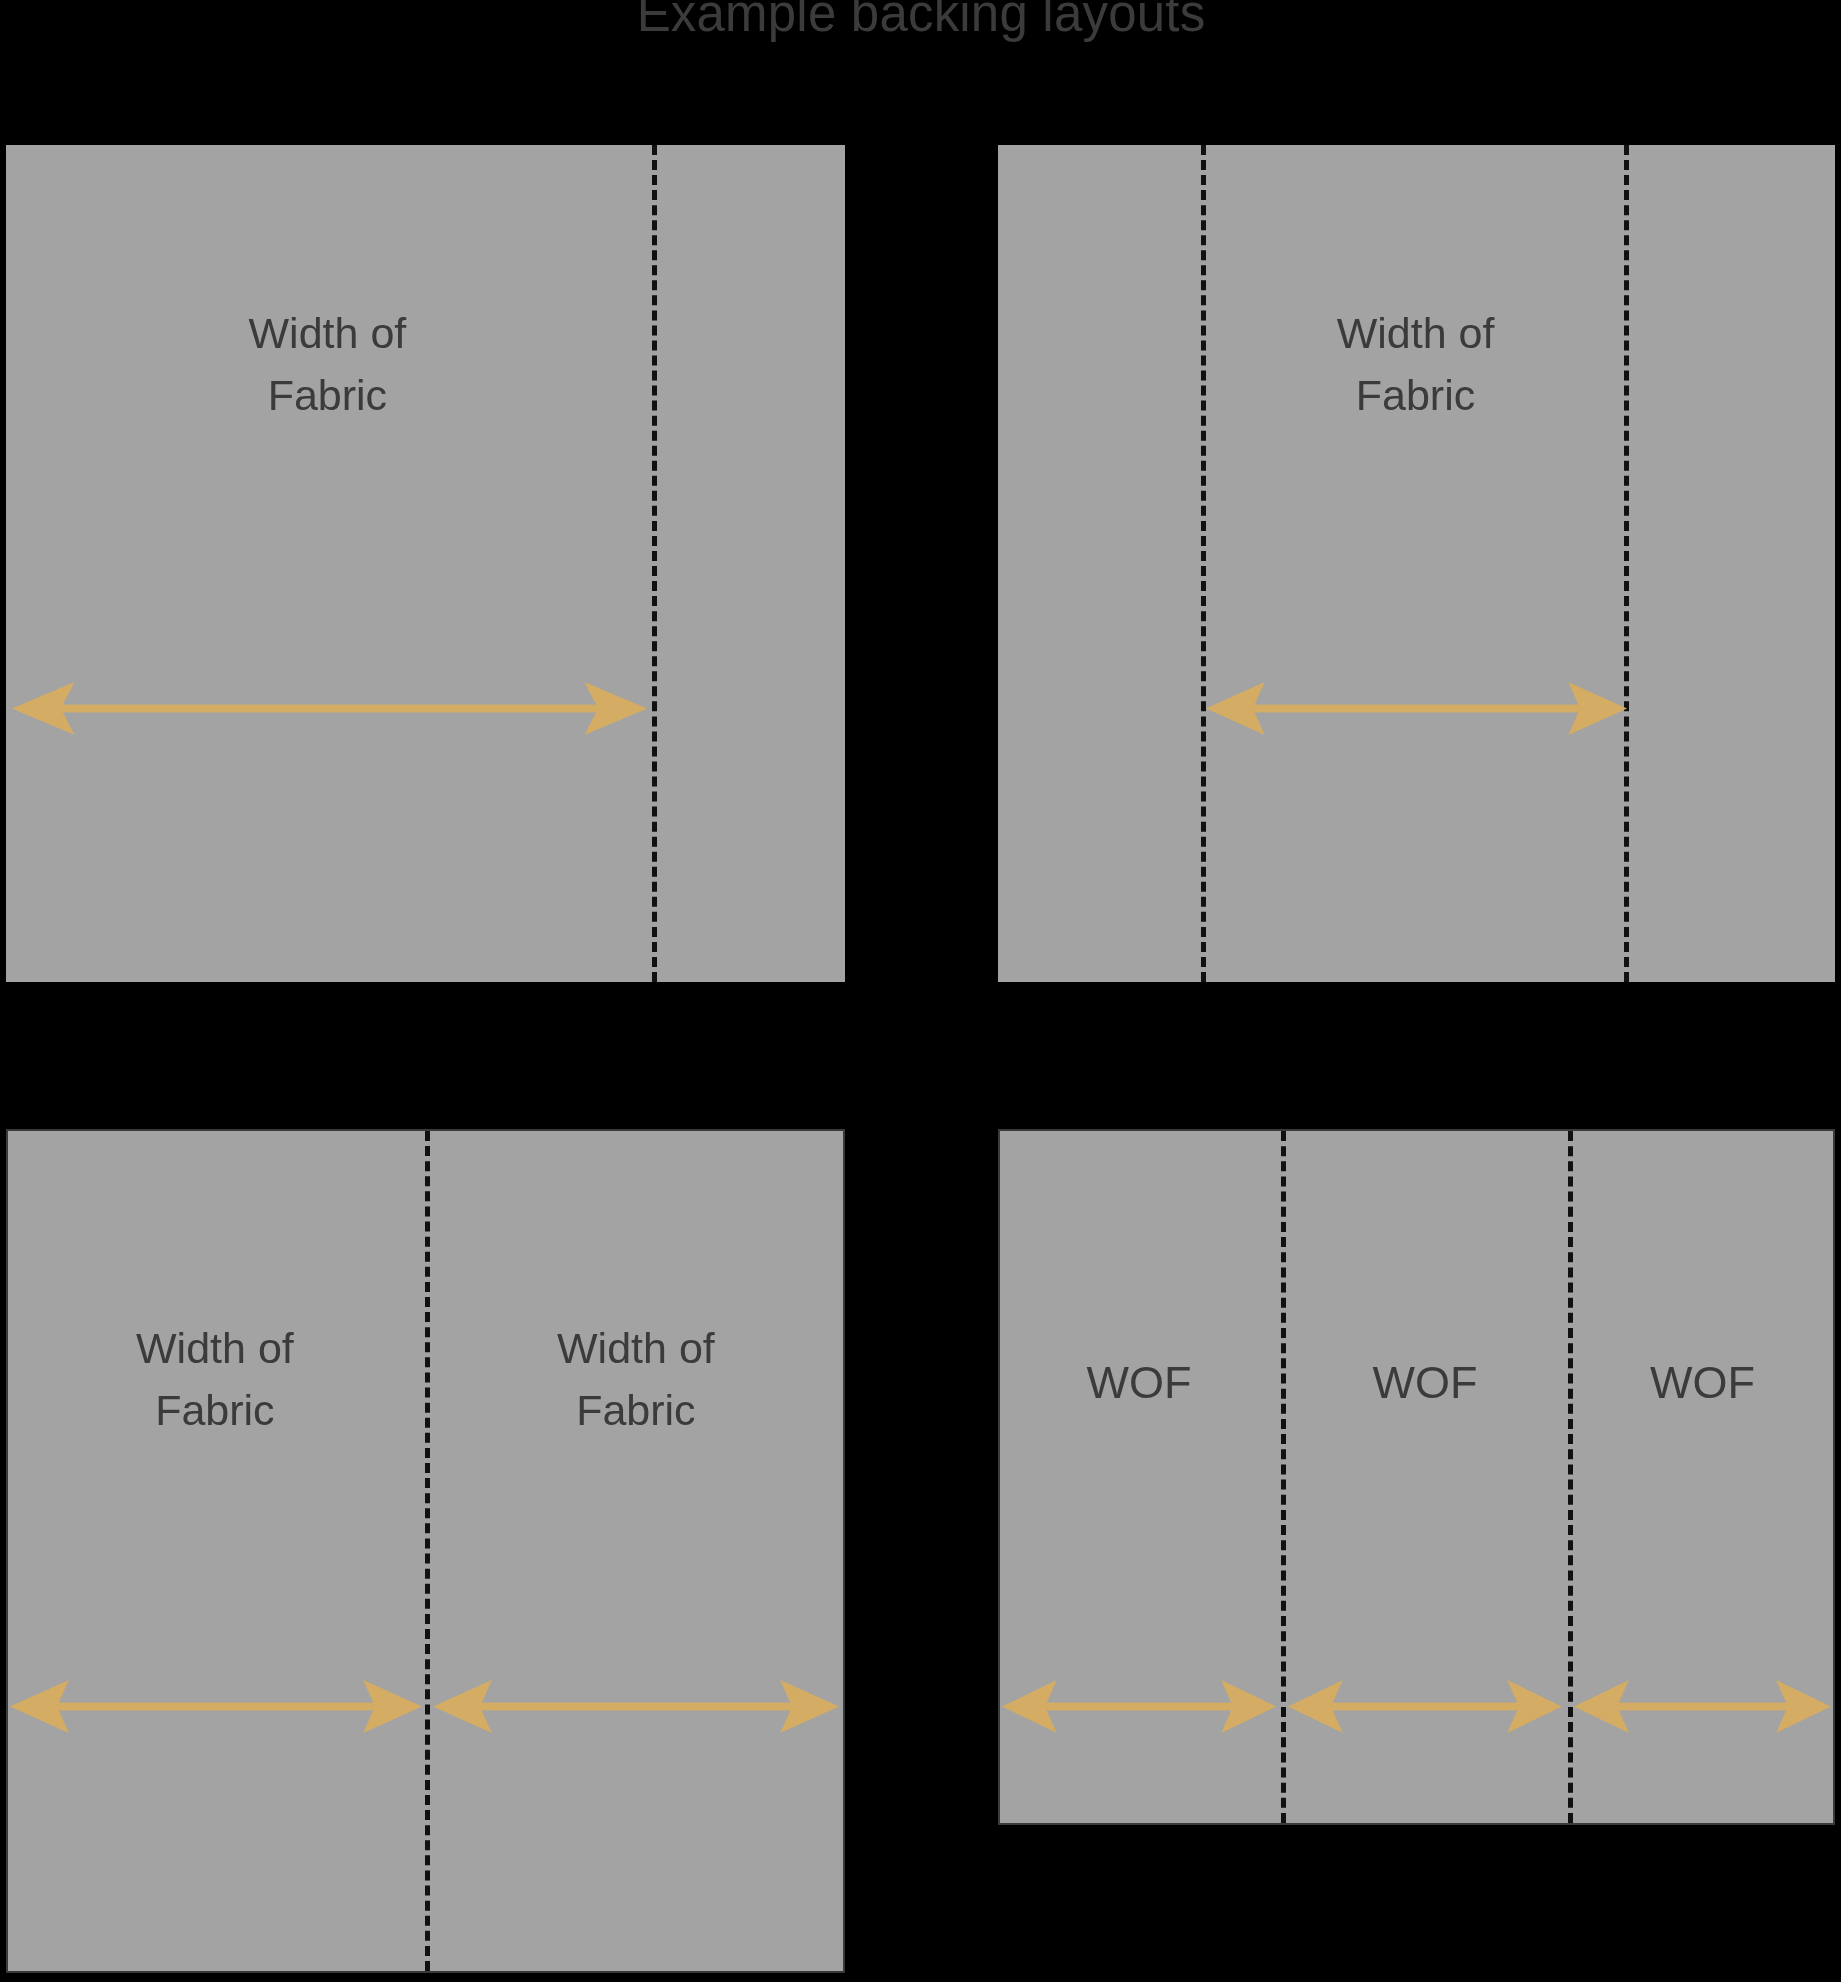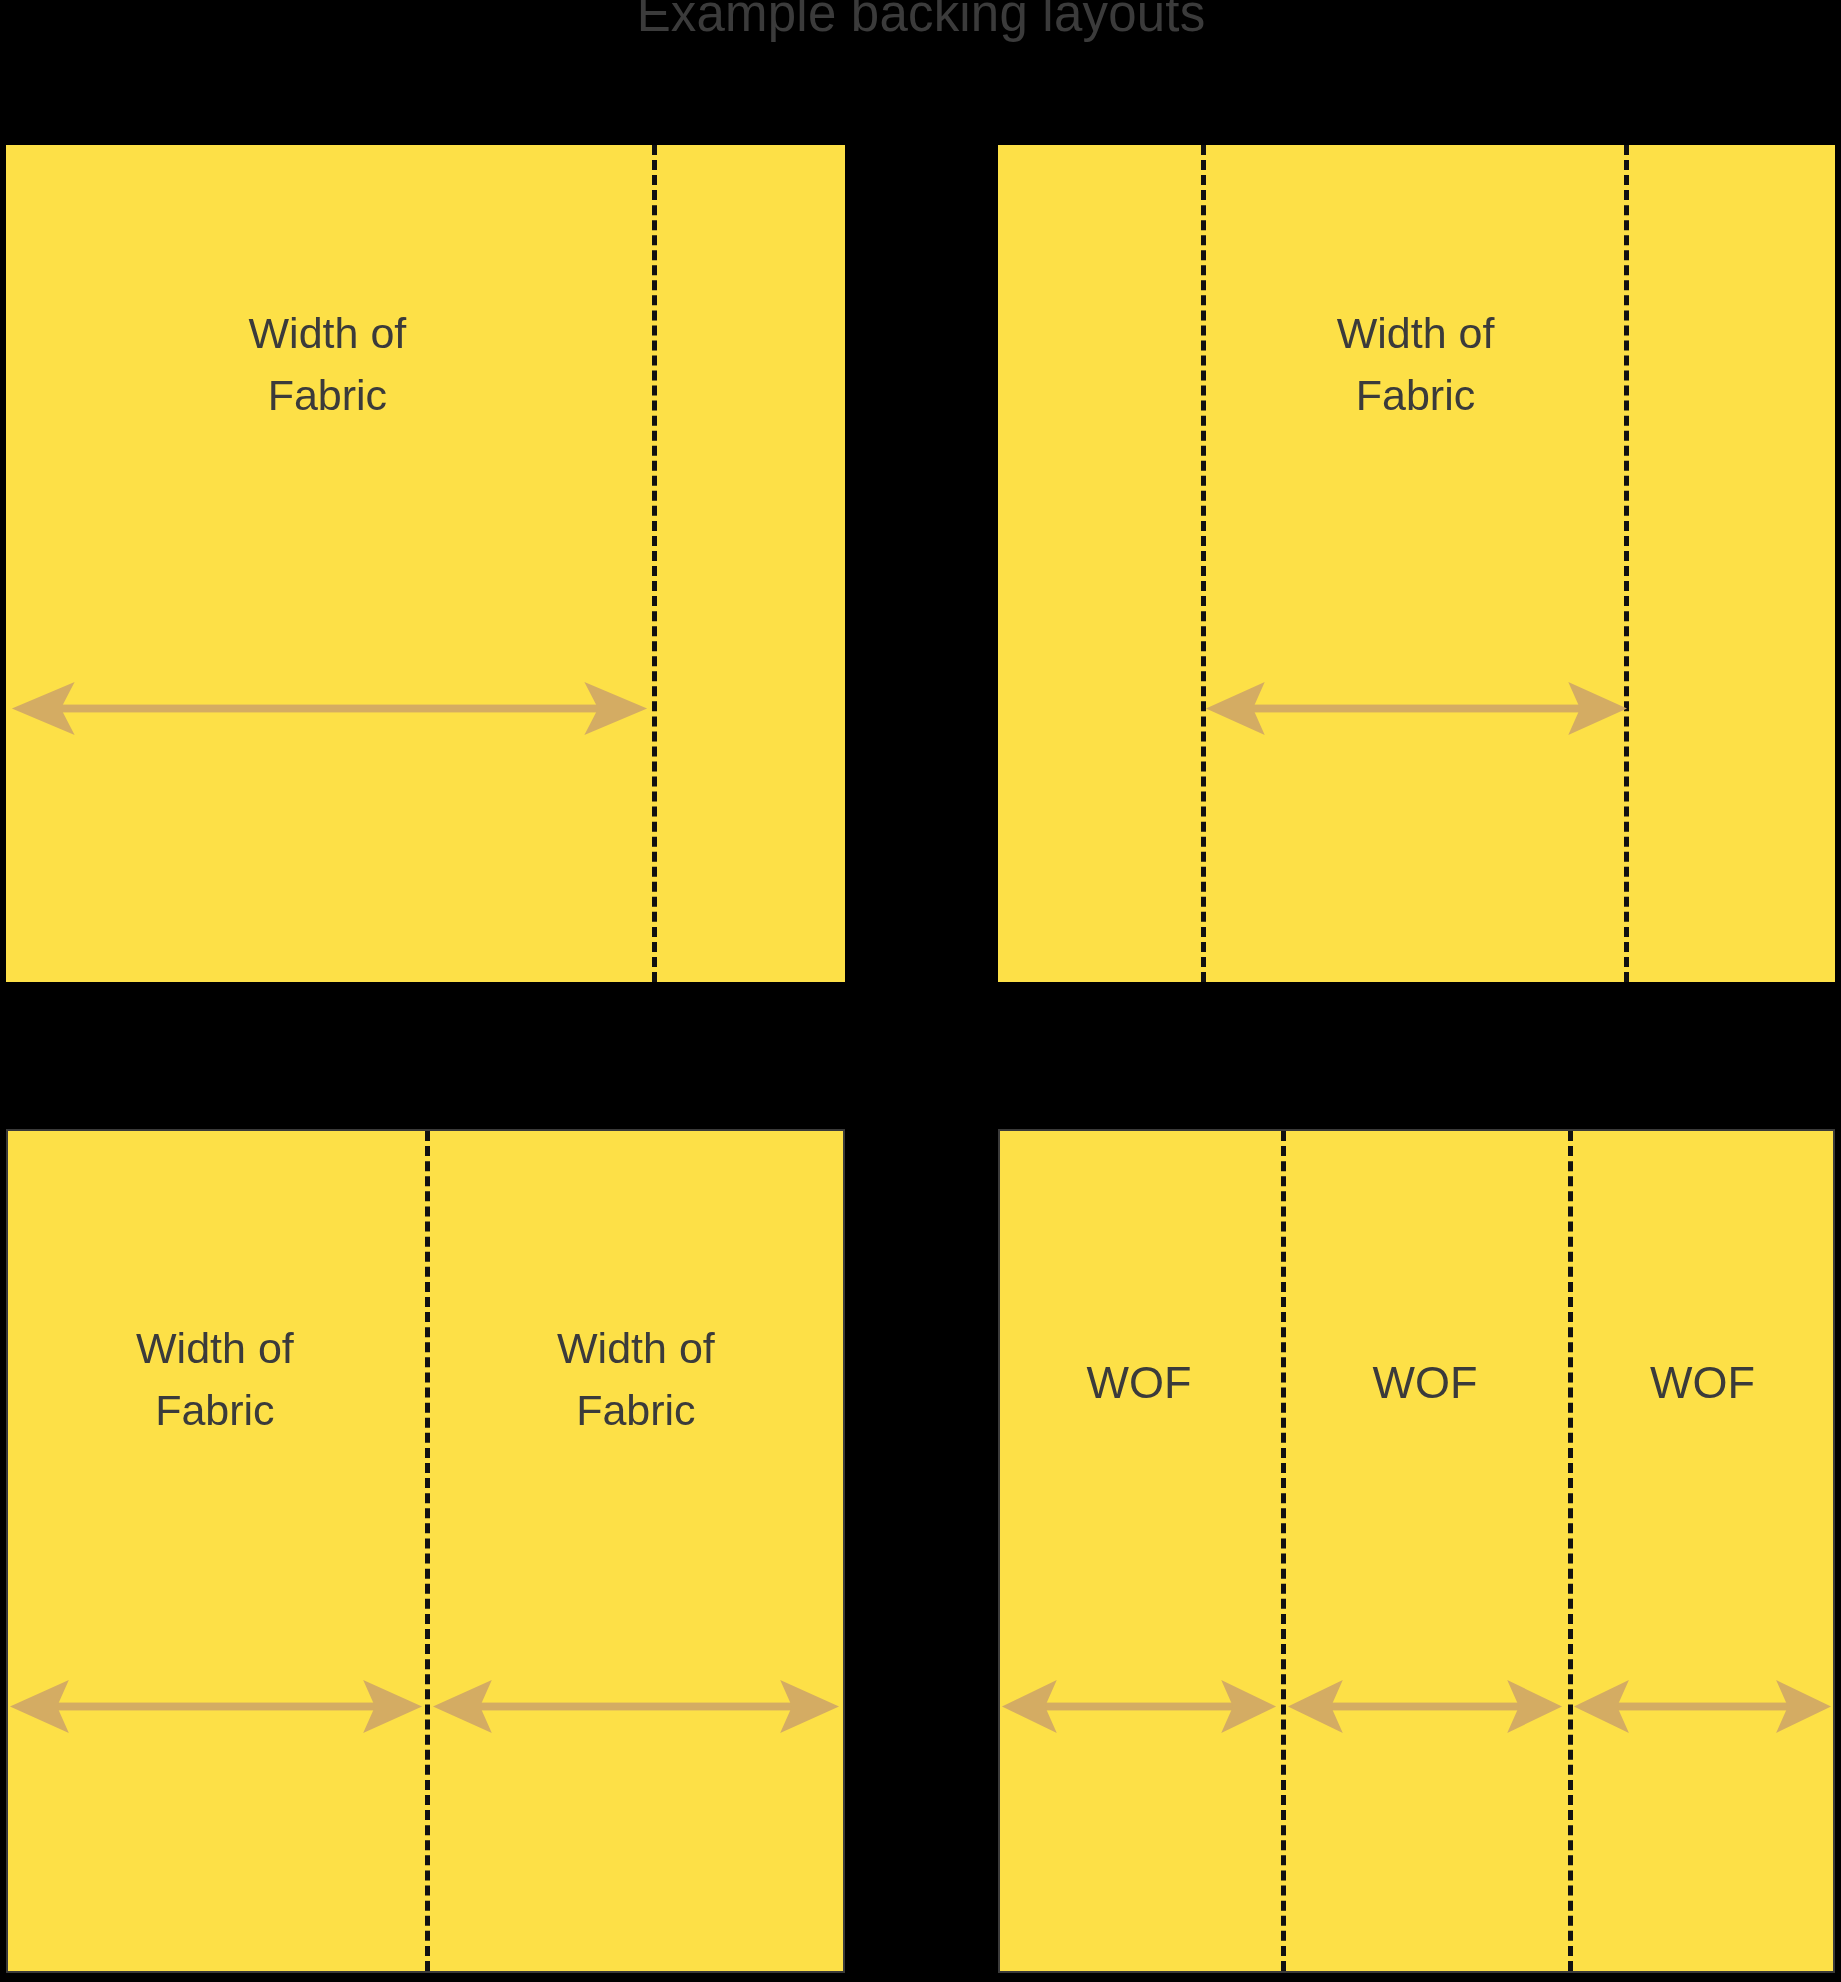--- a/index.html
+++ b/index.html
@@ -35,30 +35,30 @@
     font-weight: 400;
     letter-spacing: 0.2px;
     color: #3b3b3b;
     line-height: 59px;
     white-space: nowrap;
   }
 
   
   .panel {
     position: absolute;
-    background: #fde047;
+    background: #a3a3a3;
     box-sizing: border-box;
   }
   .panel.bordered {
     border: 2.9px solid #3a3a3a;
   }
   #panel-1 { left: 5.9px;    top: 145px;  width: 839px; height: 837px; }
   #panel-2 { left: 998px; top: 145px;  width: 837px; height: 837px; }
   #panel-3 { left: 5.9px;    top: 1129px; width: 839px; height: 844px; }
-  #panel-4 { left: 998px; top: 1129px; width: 837px; height: 844px; }
+  #panel-4 { left: 998px; top: 1129px; width: 837px; height: 696px; }
 
   
   .fold-line {
     position: absolute;
     top: 0;
     width: 0px;
     height: 100%;
     border-left: 5.9px dashed #111111;
   }
 

